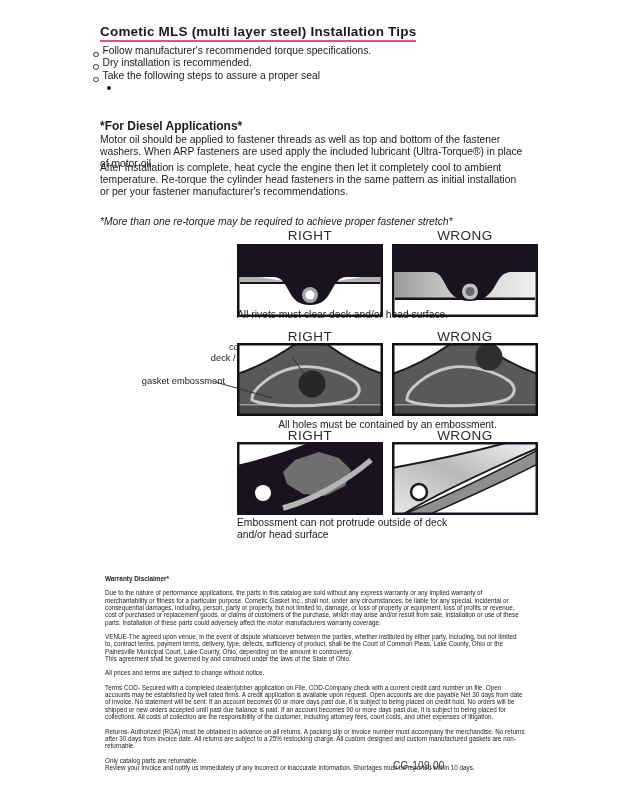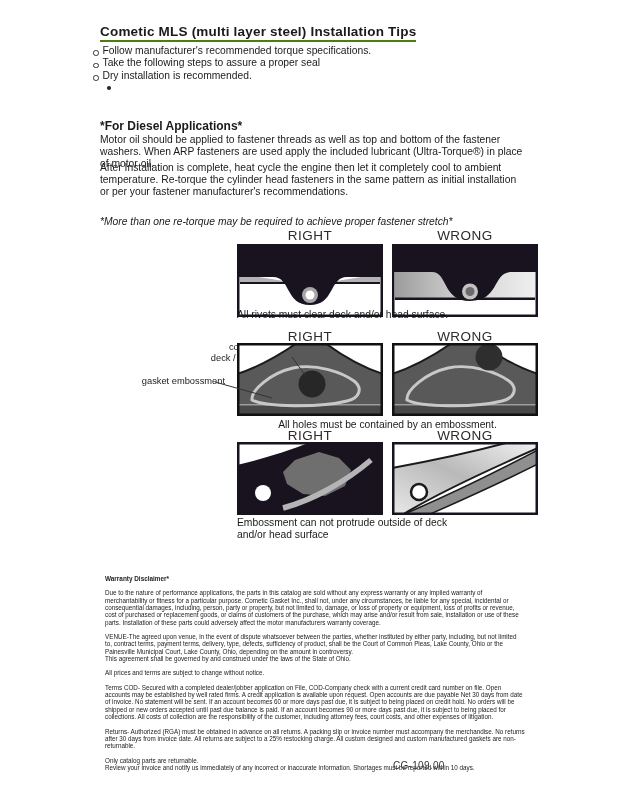--- a/index.html
+++ b/index.html
@@ -3,24 +3,24 @@
 <meta charset="utf-8">
 <style>
   html,body{margin:0;padding:0;}
   body{
     width:618px;height:800px;position:relative;background:#ffffff;
     font-family:"Liberation Sans", sans-serif;color:#1a1a1a;overflow:hidden;
   }
   .abs{position:absolute;}
   
   .doc-title{left:100px;top:24px;font-size:13.5px;font-weight:bold;letter-spacing:.2px;
-    border-bottom:2px solid #4d7c0f;padding-bottom:1px;}
+    border-bottom:2px solid #ec4899;padding-bottom:1px;}
   
   .tips{left:93px;top:45px;width:440px;font-size:10.3px;line-height:12.4px;}
-  .tip-row{display:flex;align-items:center;}
+  .tip-row{display:flex;align-items:flex-end;}
   .tip-row.sub{margin-left:14px;}
   .dot-open{flex:0 0 auto;width:3.5px;height:3.5px;border:1px solid #333;border-radius:50%;margin:4px 4px 0 0;}
   .dot-solid{flex:0 0 auto;width:4px;height:4px;background:#222;border-radius:50%;margin:4px 3px 0 0;}
   
   .diesel-h{left:100px;top:119px;font-size:12px;font-weight:bold;}
   .para{left:100px;width:428px;font-size:10.3px;line-height:12.2px;}
   
   .rw-label{width:146px;text-align:center;font-size:13.5px;letter-spacing:.5px;color:#2b2b2b;}
   .panel{width:146px;height:73px;}
   .panel svg{display:block;width:146px;height:73px;}
@@ -39,25 +39,25 @@
 
 <div class="abs doc-title">Cometic MLS (multi layer steel) Installation Tips</div>
 
 <div class="abs tips">
   <div class="tip-row">
       <span class="dot-open"></span>
       <span>Follow manufacturer's recommended torque specifications.</span>
     </div>
   <div class="tip-row">
       <span class="dot-open"></span>
-      <span>Take the following steps to assure a proper seal</span>
+      <span>Dry installation is recommended.</span>
     </div>
   <div class="tip-row">
       <span class="dot-open"></span>
-      <span>Dry installation is recommended.</span>
+      <span>Take the following steps to assure a proper seal</span>
     </div>
   <div class="tip-row sub">
       <span class="dot-solid"></span>
     </div>
 </div>
 
 <div class="abs diesel-h">*For Diesel Applications*</div>
 <div class="abs para" style="top:134px;">Motor oil should be applied to fastener threads as well as top and bottom of the fastener washers. When ARP fasteners are used apply the included lubricant (Ultra-Torque®) in place of motor oil.</div>
 <div class="abs para" style="top:162px;">After Installation is complete, heat cycle the engine then let it completely cool to ambient temperature. Re-torque the cylinder head fasteners in the same pattern as initial installation or per your fastener manufacturer's recommendations.</div>
 <div class="abs para" style="top:216px;font-style:italic;">*More than one re-torque may be required to achieve proper fastener stretch*</div>

